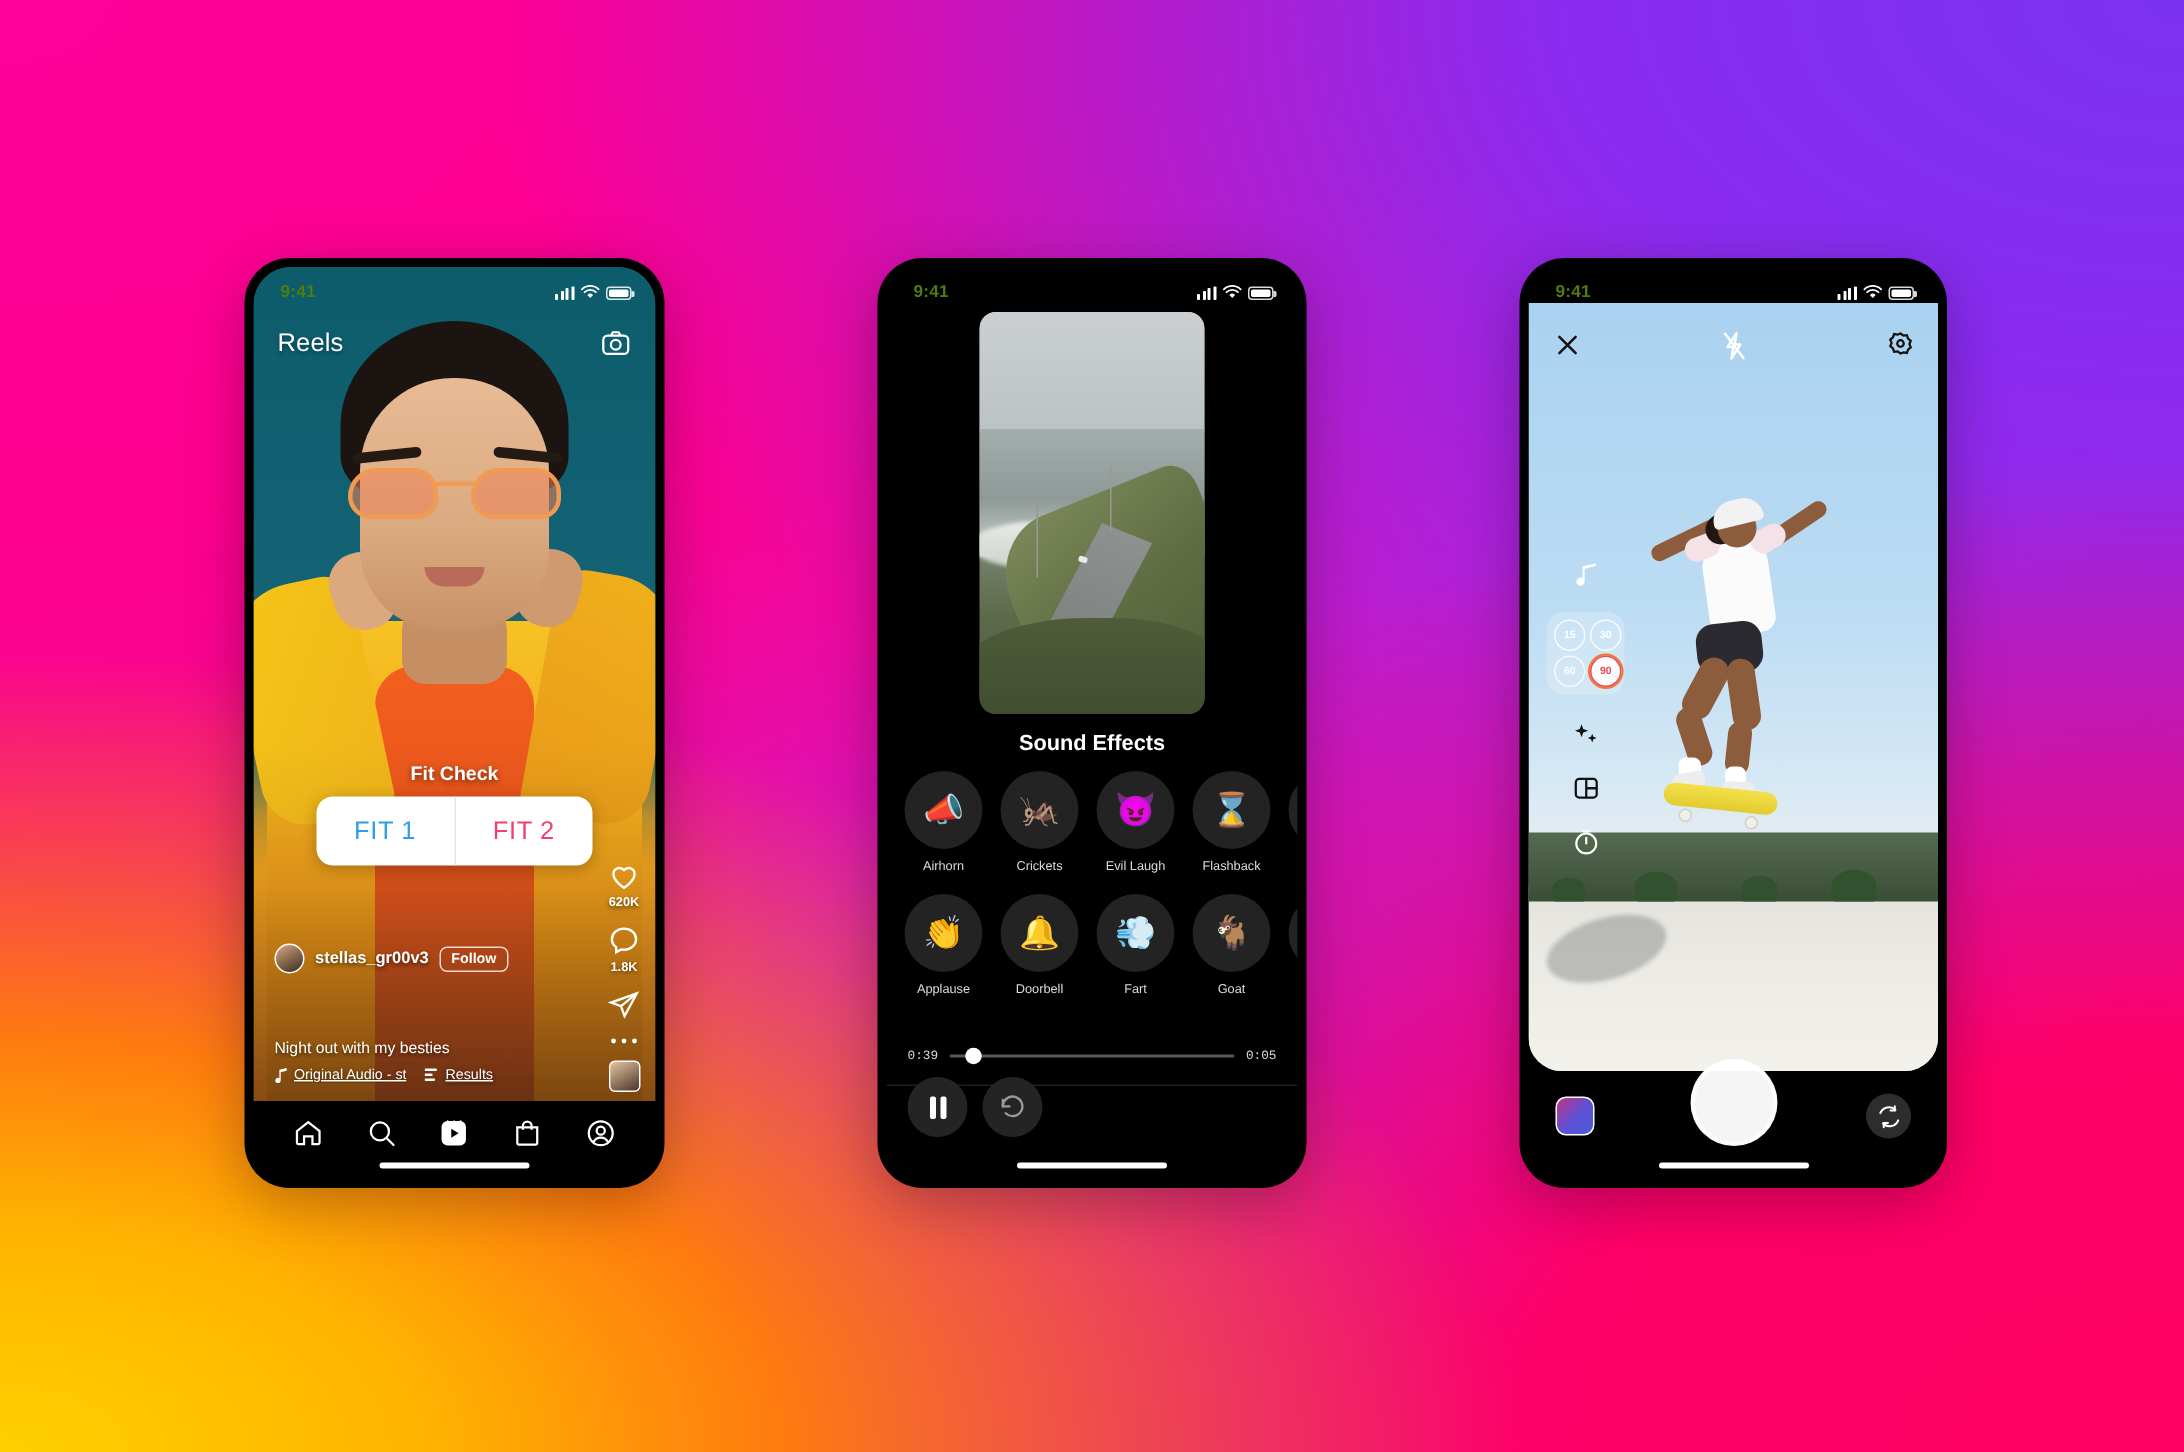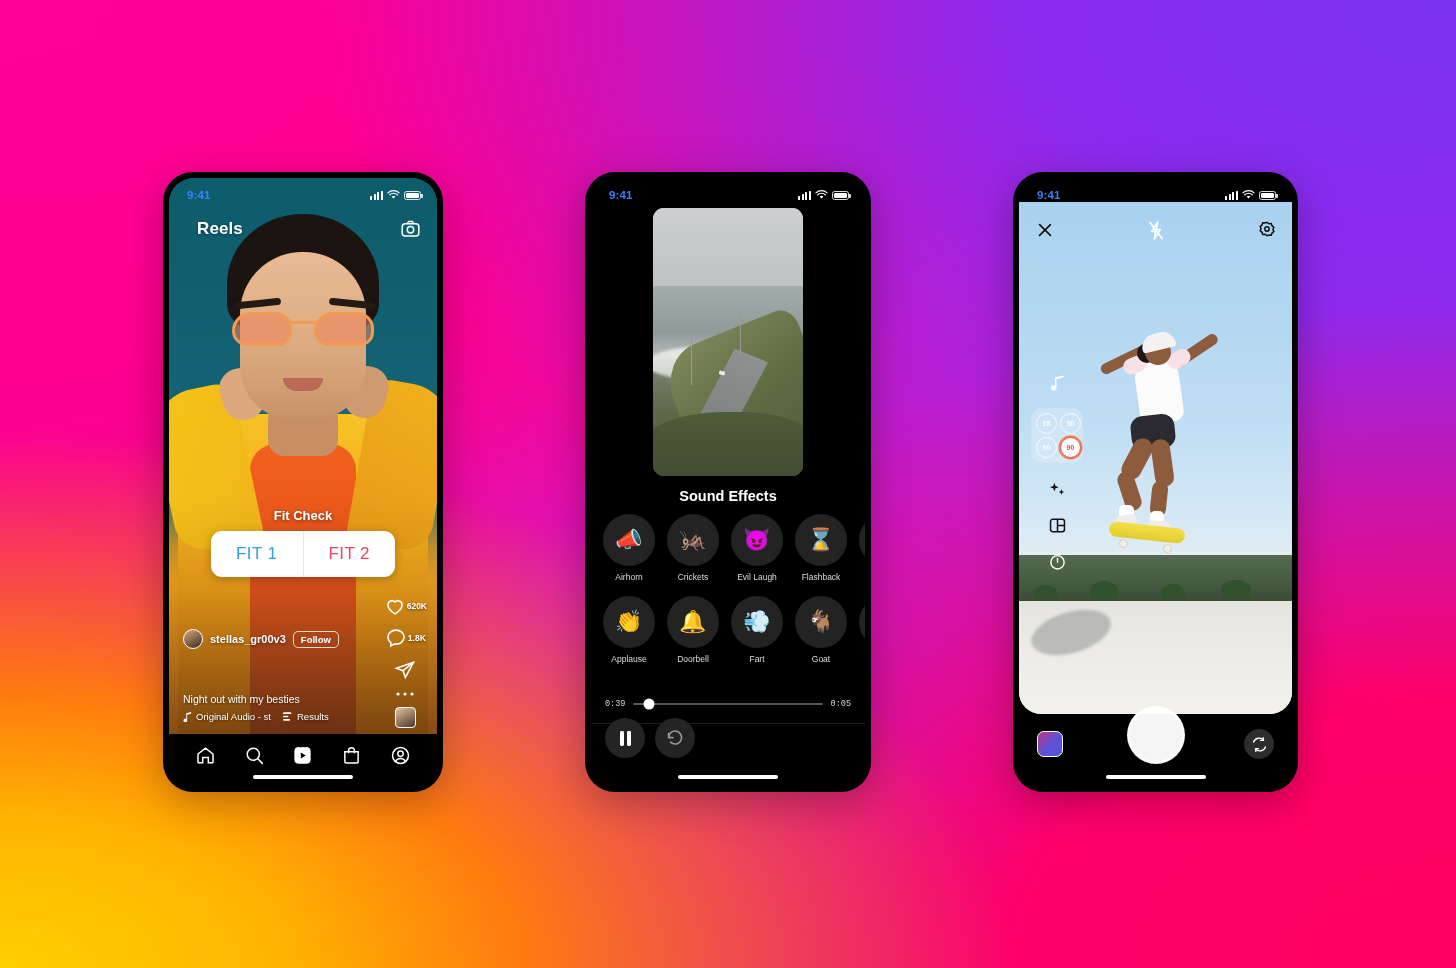--- a/index.html
+++ b/index.html
@@ -20,21 +20,21 @@
            box-shadow:0 10px 40px rgba(0,0,0,.28); overflow:hidden; }
   .screen { position:absolute; inset:6px; border-radius:25px; overflow:hidden; background:#000; }
 
   #phone1 { left:163px; top:172px; width:280px; height:620px; }
   #phone2 { left:585px; top:172px; width:286px; height:620px; }
   #phone3 { left:1013px; top:172px; width:285px; height:620px; }
 
   
   .statusbar { position:absolute; top:0; left:0; right:0; height:30px; z-index:40;
                display:flex; align-items:center; justify-content:space-between;
-               padding:4px 16px 0 18px; color:#3b82f6; }
+               padding:4px 16px 0 18px; color:#4d7c0f; }
   .sb-time { font-size:11.5px; font-weight:700; letter-spacing:.1px; }
   .sb-right { display:flex; align-items:center; gap:4px; }
   .sb-bars { display:flex; align-items:flex-end; gap:1.3px; height:9px; }
   .sb-bars i { width:2.3px; background:#fff; border-radius:.6px; display:block; }
   .sb-bars i:nth-child(1){height:3.5px}.sb-bars i:nth-child(2){height:5.3px}
   .sb-bars i:nth-child(3){height:7.1px}.sb-bars i:nth-child(4){height:9px}
   .sb-batt { width:17px; height:9px; border:1.2px solid rgba(255,255,255,.85);
              border-radius:2.6px; position:relative; }
   .sb-batt::after { content:""; position:absolute; left:1px; top:1px; bottom:1px; right:1px;
                     background:#fff; border-radius:1.2px; }
@@ -84,49 +84,49 @@
   .p1-brow.l { left:66px; transform:rotate(-6deg); }
   .p1-brow.r { right:62px; transform:rotate(6deg); }
   .p1-mouth { position:absolute; left:50%; top:200px; transform:translateX(-50%);
               width:40px; height:13px; background:#b96a58; border-radius:0 0 20px 20px; }
 
   .reel-scrim { position:absolute; left:0; right:0; bottom:52px; height:240px;
                 background:linear-gradient(180deg,rgba(0,0,0,0) 0%,rgba(0,0,0,.08) 40%,rgba(0,0,0,.42) 100%); }
 
   .reel-head { position:absolute; top:32px; left:0; right:0; z-index:30;
                display:flex; align-items:center; justify-content:space-between; padding:8px 16px; }
-  .reel-title { color:#fff; font-size:17px; font-weight:700; letter-spacing:.1px;
-                text-shadow:0 1px 3px rgba(0,0,0,.4);margin-left:12px; }
+  .reel-title { color:#fff; font-size:17px; font-weight:400; letter-spacing:.1px;
+                text-shadow:0 1px 3px rgba(0,0,0,.4); }
 
   .poll-wrap { position:absolute; left:0; right:0; top:330px; z-index:30; text-align:center; }
   .poll-q { color:#fff; font-size:13px; font-weight:700; margin-bottom:8px;
             text-shadow:0 1px 4px rgba(0,0,0,.55); }
   .poll-opts { margin:0 auto; width:184px; height:46px; background:#fff; border-radius:11px;
                display:flex; overflow:hidden; box-shadow:0 2px 10px rgba(0,0,0,.25); }
   .poll-opt { flex:1; display:flex; align-items:center; justify-content:center;
               font-size:17px; font-weight:400; letter-spacing:.4px; }
   .poll-opt.a { color:#2e9fe6; } .poll-opt.b { color:#ef3f6b; border-left:1px solid #e8e8e8; }
 
   .reel-meta { position:absolute; left:14px; bottom:64px; z-index:30; width:200px; }
   .meta-row1 { display:flex; align-items:center; gap:7px; margin-bottom:6px; }
   .avatar-sm { width:20px; height:20px; border-radius:50%; border:1.5px solid #fff;
                background:linear-gradient(150deg,#d8a87e,#3a2a20); flex:none; }
   .uname { color:#fff; font-size:11px; font-weight:700; text-shadow:0 1px 3px rgba(0,0,0,.6); }
   .follow-btn { border:1px solid rgba(255,255,255,.8); border-radius:5px; padding:2px 7px;
                 color:#fff; font-size:9.5px; font-weight:700; }
   .caption { color:#fff; font-size:10.5px; margin-bottom:6px; text-shadow:0 1px 3px rgba(0,0,0,.6);
              white-space:nowrap; overflow:hidden;margin-top:44px; }
   .meta-row3 { display:flex; align-items:flex-end; gap:4px; color:#fff; font-size:9.5px;
-               text-shadow:0 1px 3px rgba(0,0,0,.6); }
+               text-shadow:0 1px 3px rgba(0,0,0,.6);text-decoration:underline; }
   .audio-chip { display:flex; align-items:center; gap:4px; max-width:102px; overflow:hidden; white-space:nowrap; }
   .results-chip { display:flex; align-items:center; gap:4px; margin-left:8px; }
 
   .reel-rail { position:absolute; right:10px; bottom:58px; z-index:30;
                display:flex; flex-direction:column; align-items:center; gap:4px; }
-  .rail-item { display:flex; flex-direction:row; align-items:center; gap:1px; margin-bottom:6px; }
+  .rail-item { display:flex; flex-direction:column; align-items:center; gap:1px; margin-bottom:6px; }
   .rail-count { color:#fff; font-size:8.5px; font-weight:600; text-shadow:0 1px 3px rgba(0,0,0,.6); }
   .rail-thumb { width:21px; height:21px; border-radius:4px; border:1.5px solid #fff;
                 background:linear-gradient(150deg,#e6c3a0,#4a3529); }
 
   .tabbar { position:absolute; left:0; right:0; bottom:0; height:52px; background:#000;
             display:flex; align-items:center; justify-content:space-around; padding:0 12px 10px;
             z-index:40; }
 
   
   .p2 { position:absolute; inset:0; background:#000; }

